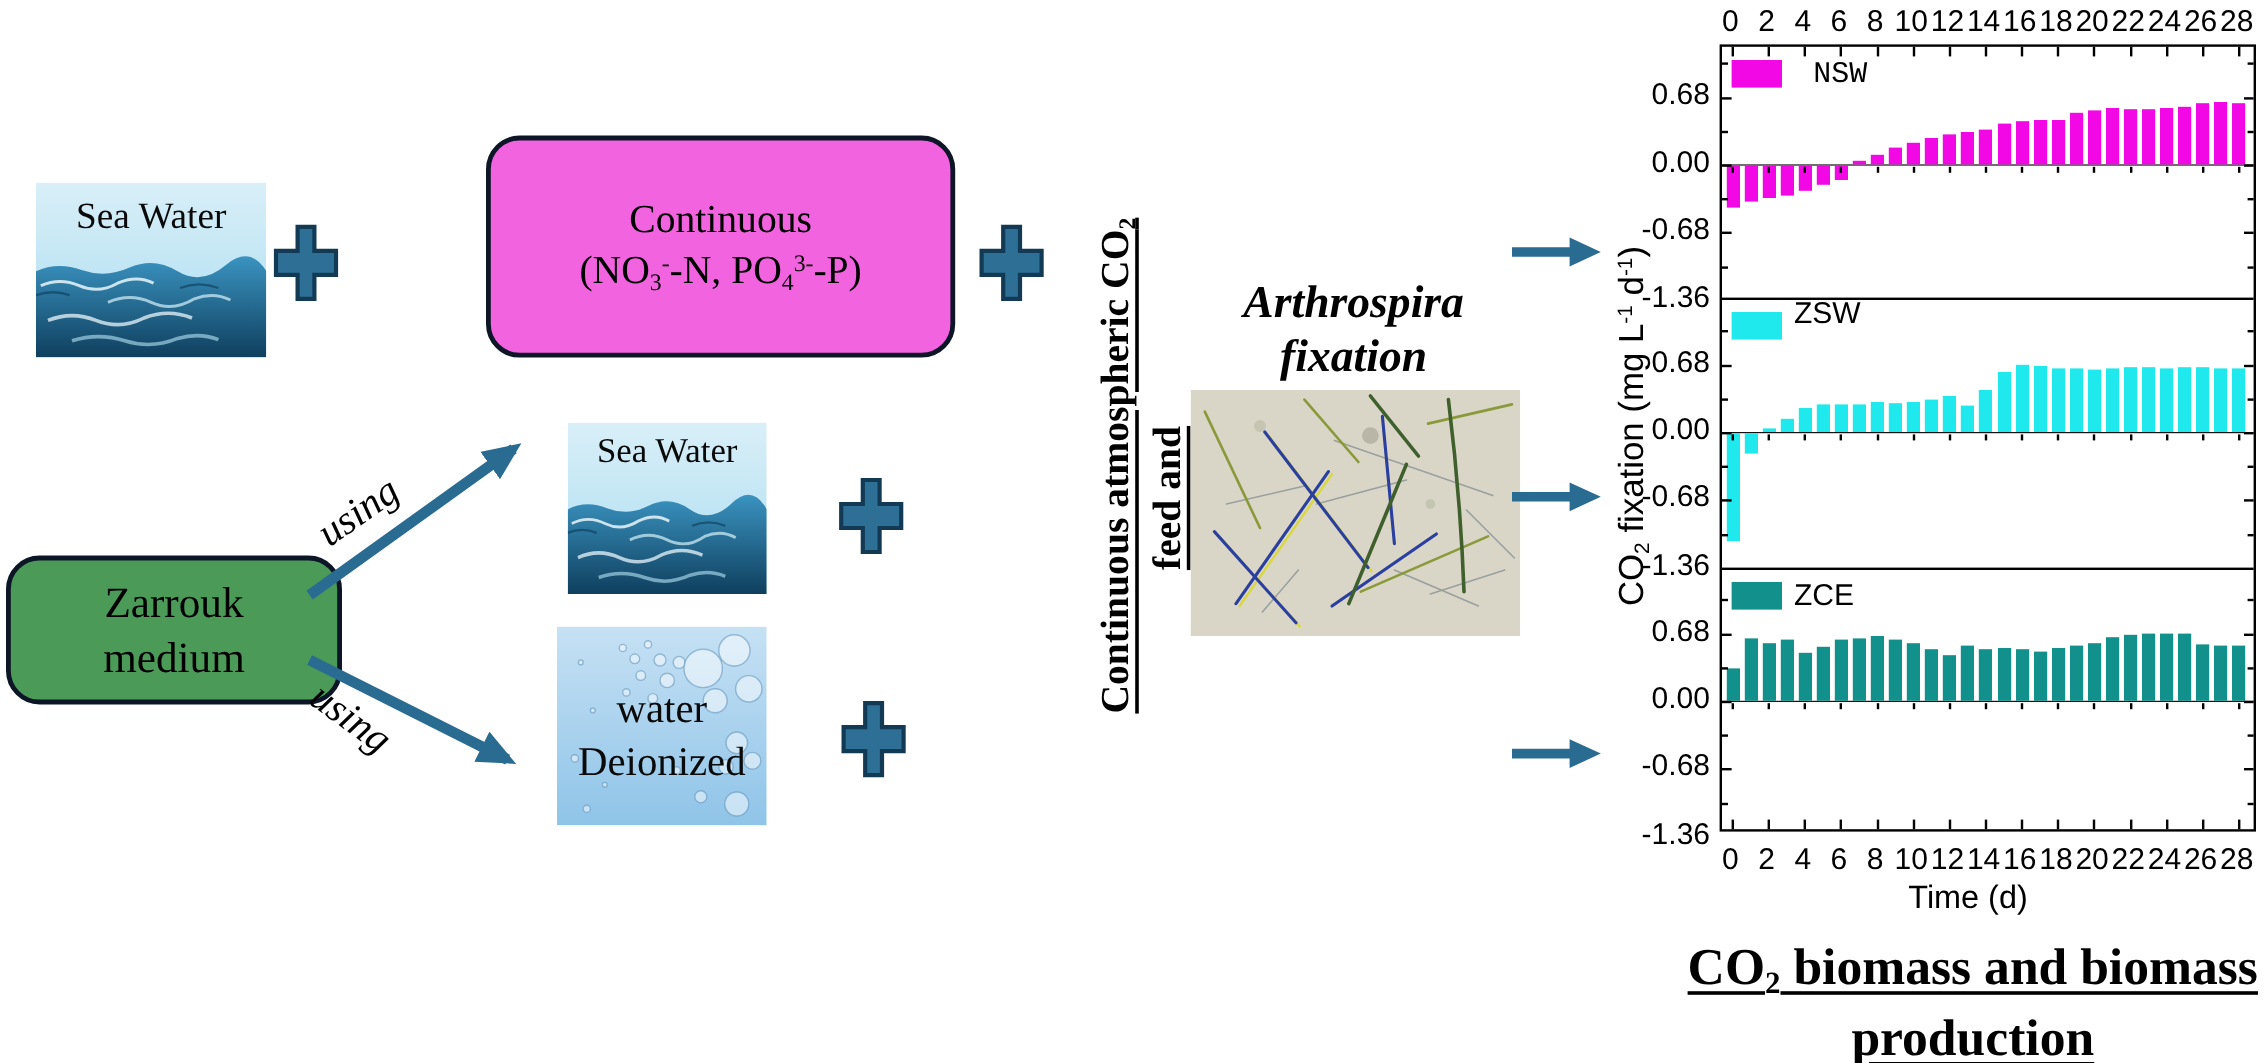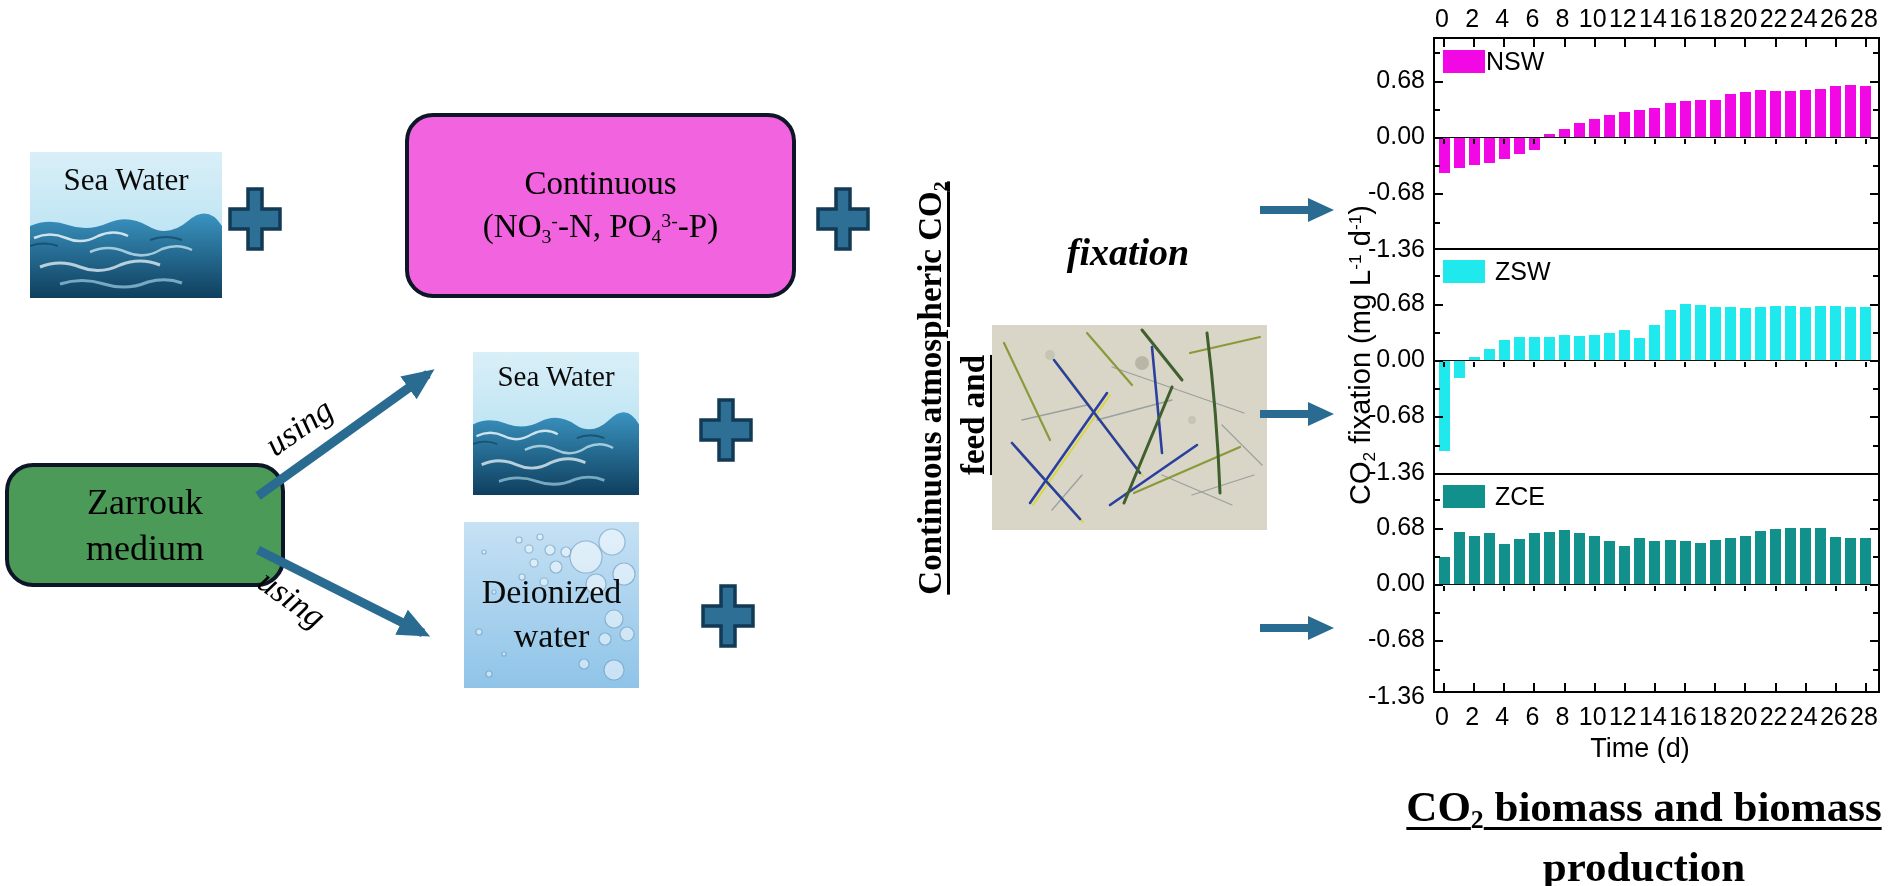--- a/index.html
+++ b/index.html
@@ -153,35 +153,36 @@
           <circle cx="120" cy="142" r="5"></circle>
         <circle cx="20" cy="30" r="2"></circle>
           <circle cx="30" cy="70" r="2"></circle>
           <circle cx="15" cy="110" r="3"></circle>
         <circle cx="40" cy="132" r="2"></circle>
           <circle cx="25" cy="152" r="3"></circle>
           <circle cx="100" cy="120" r="3"></circle>
       </g>
     </svg>
     <div class="pic-label serif" style="top:48px;font-size:34px;line-height:44px">
+      <div>water</div>
       <div>Deionized</div>
-      <div>water</div>
     </div>
   </div>
 
   <svg class="abs" style="left:700px;top:583px" width="56" height="66" viewBox="0 0 56 66">
     <path d="M21,3 h14 v20 h18 v20 h-18 v20 h-14 v-20 h-18 v-20 h18 z" fill="#2e7095" stroke="#123a55" stroke-width="3.5"></path>
   </svg>
 
   <div class="abs vtext" style="left:714px;top:366px;width:440px;height:44px">
     <span>Continuous atmospheric CO</span><span class="sub">2</span>
   </div>
   <div class="abs vtext" style="left:902px;top:393px;width:150px;height:44px">feed and</div>
 
   <div class="abs serif" id="organism">
+    <div>Arthrospira</div>
     <div>fixation</div>
   </div>
 
   <div class="abs pic" style="left:992px;top:325px;width:275px;height:205px">
     <svg width="275" height="205" viewBox="0 0 275 205">
       <rect width="275" height="205" fill="#d9d6c8"></rect>
       <circle cx="150" cy="38" r="7" fill="#b9b6a8"></circle>
         <circle cx="58" cy="30" r="5" fill="#c6c4b2"></circle>
         <circle cx="200" cy="95" r="4" fill="#c6c4b2"></circle>
       <g stroke="#9aa09e" stroke-width="1.3" stroke-linecap="round">
@@ -258,21 +259,21 @@
       <div class="bar" style="left: 304.9px; top: 53.18px; width: 11px; height: 44.82px; background: rgb(242, 8, 228);"></div>
       <div class="bar" style="left: 319.97px; top: 50.69px; width: 11px; height: 47.31px; background: rgb(242, 8, 228);"></div>
       <div class="bar" style="left: 335.04px; top: 51.52px; width: 11px; height: 46.48px; background: rgb(242, 8, 228);"></div>
       <div class="bar" style="left: 350.11px; top: 51.52px; width: 11px; height: 46.48px; background: rgb(242, 8, 228);"></div>
       <div class="bar" style="left: 365.18px; top: 50.69px; width: 11px; height: 47.31px; background: rgb(242, 8, 228);"></div>
       <div class="bar" style="left: 380.25px; top: 49.86px; width: 11px; height: 48.14px; background: rgb(242, 8, 228);"></div>
       <div class="bar" style="left: 395.32px; top: 47.37px; width: 11px; height: 50.63px; background: rgb(242, 8, 228);"></div>
       <div class="bar" style="left: 410.39px; top: 45.71px; width: 11px; height: 52.29px; background: rgb(242, 8, 228);"></div>
       <div class="bar" style="left: 425.46px; top: 46.54px; width: 11px; height: 51.46px; background: rgb(242, 8, 228);"></div>
       <div class="legend-sw" style="left: 8px; top: 11px; background: rgb(242, 8, 228);"></div>
-      <div class="legend-tx sans" style="left: 51px; top: 8px;">NSW</div>
+      <div class="legend-tx sans" style="left: 76px; top: 8px; font-family: Liberation Mono, monospace;">NSW</div>
       <div class="tick" style="left: 0px; top: 13.34px; width: 5px; height: 2px;"></div>
       <div class="tick" style="right: 0px; top: 13.34px; width: 5px; height: 2px;"></div>
       <div class="tick" style="left: 0px; top: 41.56px; width: 8px; height: 2px;"></div>
       <div class="tick" style="right: 0px; top: 41.56px; width: 8px; height: 2px;"></div>
       <div class="tick" style="left: 0px; top: 69.78px; width: 5px; height: 2px;"></div>
       <div class="tick" style="right: 0px; top: 69.78px; width: 5px; height: 2px;"></div>
       <div class="tick" style="left: 0px; top: 98px; width: 8px; height: 2px;"></div>
       <div class="tick" style="right: 0px; top: 98px; width: 8px; height: 2px;"></div>
       <div class="tick" style="left: 0px; top: 126.22px; width: 5px; height: 2px;"></div>
       <div class="tick" style="right: 0px; top: 126.22px; width: 5px; height: 2px;"></div>
@@ -320,21 +321,21 @@
       <div class="bar" style="left: 304.9px; top: 268.71px; width: 11px; height: 52.29px; background: rgb(31, 233, 236);"></div>
       <div class="bar" style="left: 319.97px; top: 267.88px; width: 11px; height: 53.12px; background: rgb(31, 233, 236);"></div>
       <div class="bar" style="left: 335.04px; top: 267.05px; width: 11px; height: 53.95px; background: rgb(31, 233, 236);"></div>
       <div class="bar" style="left: 350.11px; top: 267.05px; width: 11px; height: 53.95px; background: rgb(31, 233, 236);"></div>
       <div class="bar" style="left: 365.18px; top: 267.88px; width: 11px; height: 53.12px; background: rgb(31, 233, 236);"></div>
       <div class="bar" style="left: 380.25px; top: 267.05px; width: 11px; height: 53.95px; background: rgb(31, 233, 236);"></div>
       <div class="bar" style="left: 395.32px; top: 267.05px; width: 11px; height: 53.95px; background: rgb(31, 233, 236);"></div>
       <div class="bar" style="left: 410.39px; top: 267.88px; width: 11px; height: 53.12px; background: rgb(31, 233, 236);"></div>
       <div class="bar" style="left: 425.46px; top: 267.88px; width: 11px; height: 53.12px; background: rgb(31, 233, 236);"></div>
       <div class="legend-sw" style="left: 8px; top: 221px; background: rgb(31, 233, 236);"></div>
-      <div class="legend-tx sans" style="left: 60px; top: 218px; text-align: center;">ZSW</div>
+      <div class="legend-tx sans" style="left: 60px; top: 208px; text-align: center;">ZSW</div>
       <div class="tick" style="left: 0px; top: 236.34px; width: 5px; height: 2px;"></div>
       <div class="tick" style="right: 0px; top: 236.34px; width: 5px; height: 2px;"></div>
       <div class="tick" style="left: 0px; top: 264.56px; width: 8px; height: 2px;"></div>
       <div class="tick" style="right: 0px; top: 264.56px; width: 8px; height: 2px;"></div>
       <div class="tick" style="left: 0px; top: 292.78px; width: 5px; height: 2px;"></div>
       <div class="tick" style="right: 0px; top: 292.78px; width: 5px; height: 2px;"></div>
       <div class="tick" style="left: 0px; top: 321px; width: 8px; height: 2px;"></div>
       <div class="tick" style="right: 0px; top: 321px; width: 8px; height: 2px;"></div>
       <div class="tick" style="left: 0px; top: 349.22px; width: 5px; height: 2px;"></div>
       <div class="tick" style="right: 0px; top: 349.22px; width: 5px; height: 2px;"></div>

